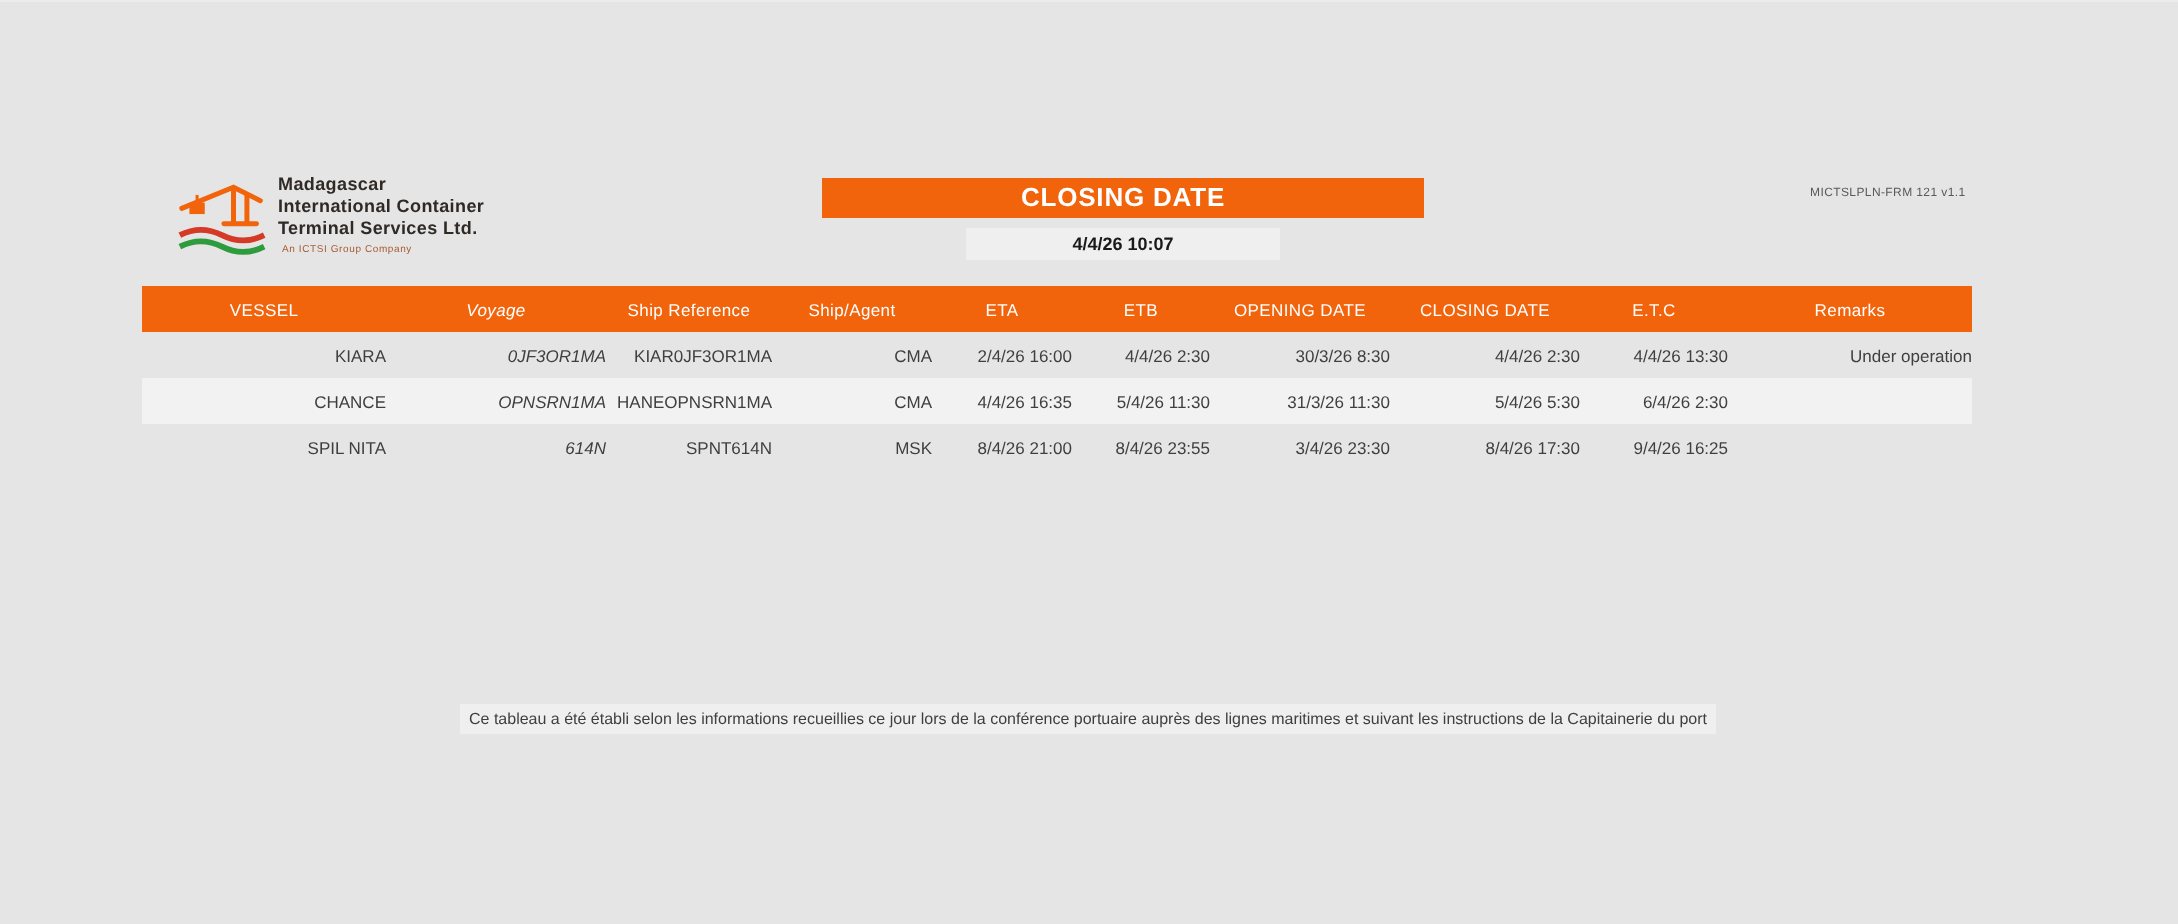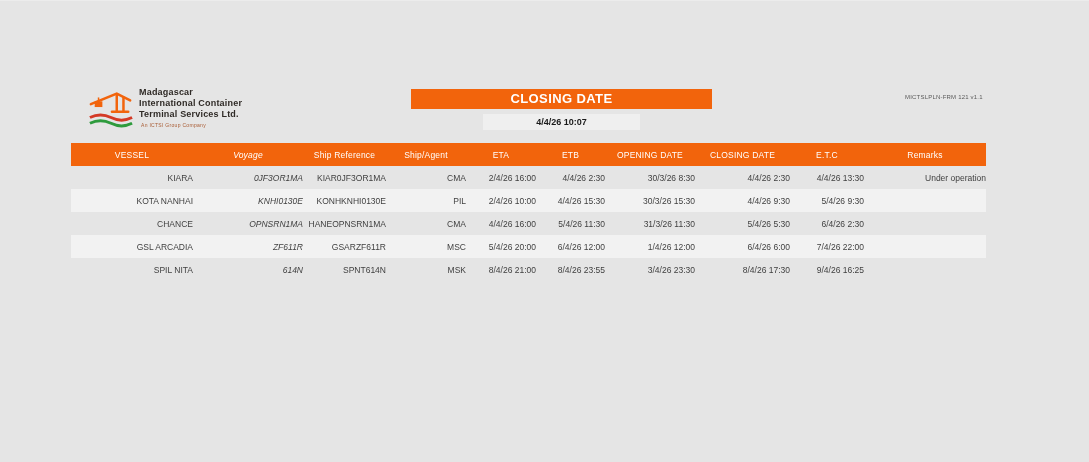--- a/index.html
+++ b/index.html
@@ -116,64 +116,41 @@
           <td>KIAR0JF3OR1MA</td>
           <td>CMA</td>
           <td>2/4/26 16:00</td>
           <td>4/4/26 2:30</td>
           <td>30/3/26 8:30</td>
           <td>4/4/26 2:30</td>
           <td>4/4/26 13:30</td>
           <td>Under operation</td>
         </tr>
         <tr>
-          <td>KOTA NANHAI</td>
-          <td>KNHI0130E</td>
-          <td>KONHKNHI0130E</td>
-          <td>PIL</td>
-          <td>2/4/26 10:00</td>
-          <td>4/4/26 15:30</td>
-          <td>30/3/26 15:30</td>
-          <td>4/4/26 9:30</td>
-          <td>5/4/26 9:30</td>
-          <td></td>
-        </tr>
-        <tr>
           <td>CHANCE</td>
           <td>OPNSRN1MA</td>
           <td>HANEOPNSRN1MA</td>
           <td>CMA</td>
-          <td>4/4/26 16:00</td>
+          <td>4/4/26 16:35</td>
           <td>5/4/26 11:30</td>
           <td>31/3/26 11:30</td>
           <td>5/4/26 5:30</td>
           <td>6/4/26 2:30</td>
-          <td></td>
-        </tr>
-        <tr>
-          <td>GSL ARCADIA</td>
-          <td>ZF611R</td>
-          <td>GSARZF611R</td>
-          <td>MSC</td>
-          <td>5/4/26 20:00</td>
-          <td>6/4/26 12:00</td>
-          <td>1/4/26 12:00</td>
-          <td>6/4/26 6:00</td>
-          <td>7/4/26 22:00</td>
           <td></td>
         </tr>
         <tr>
           <td>SPIL NITA</td>
           <td>614N</td>
           <td>SPNT614N</td>
           <td>MSK</td>
           <td>8/4/26 21:00</td>
           <td>8/4/26 23:55</td>
           <td>3/4/26 23:30</td>
           <td>8/4/26 17:30</td>
           <td>9/4/26 16:25</td>
           <td></td>
         </tr>
       </tbody>
   </table>
 
+  <div class="footer-note">Ce tableau a été établi selon les informations recueillies ce jour lors de la conférence portuaire auprès des lignes maritimes et suivant les instructions de la Capitainerie du port</div>
 
 </div>
 
 </body></html>

